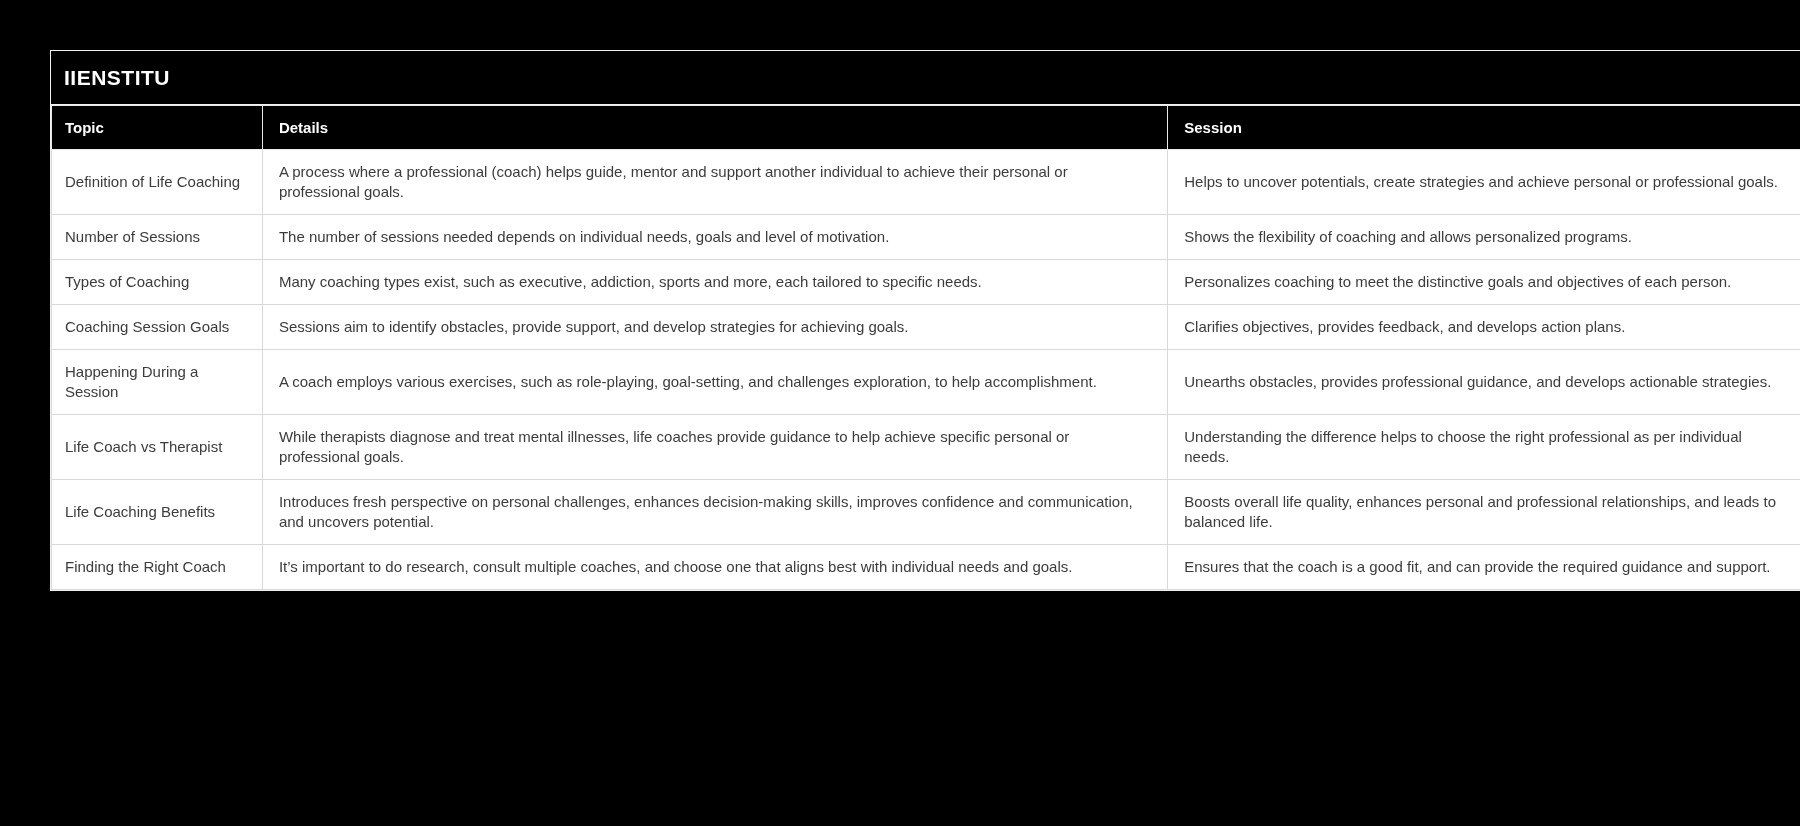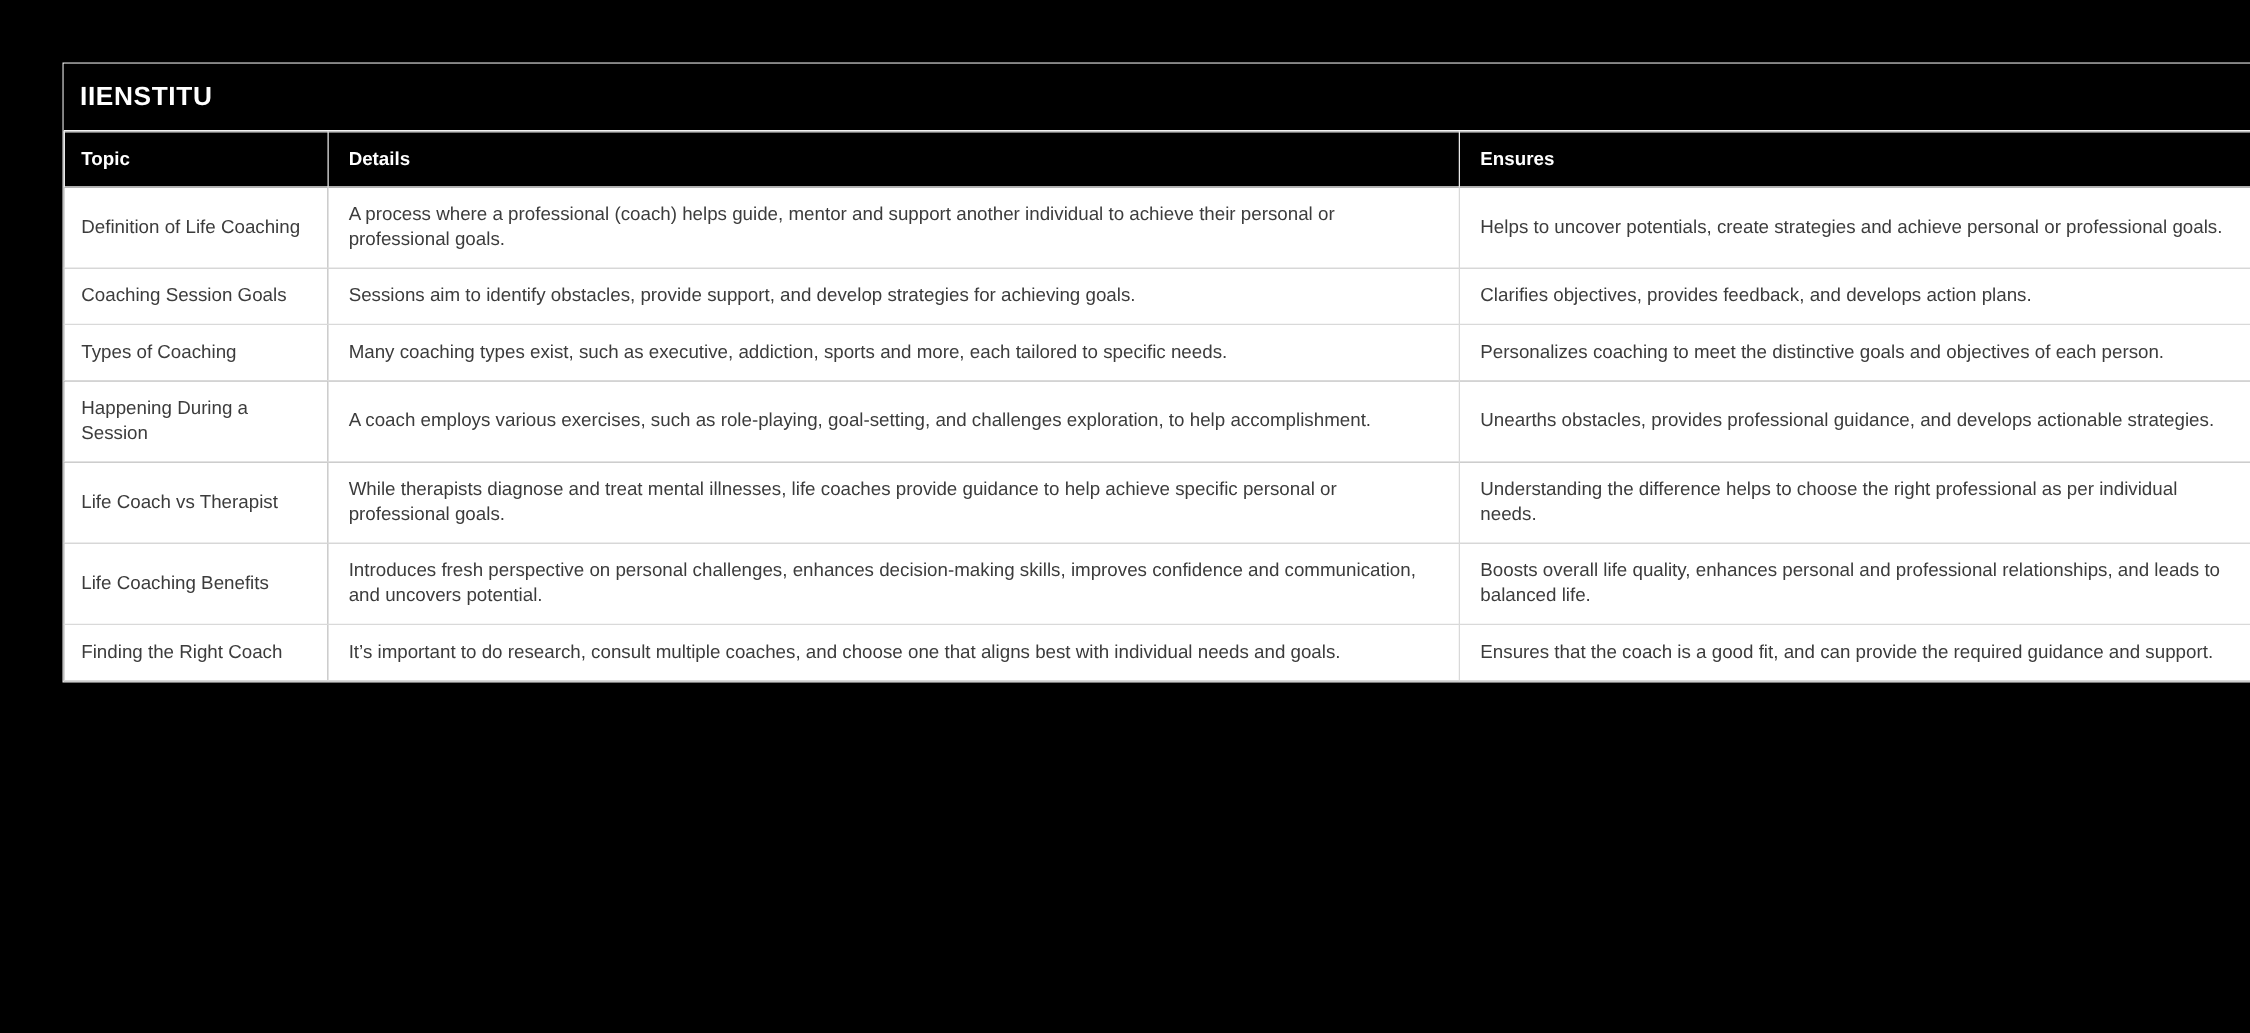--- a/index.html
+++ b/index.html
@@ -83,38 +83,43 @@
     <table class="data-table">
       <colgroup>
         <col class="col-topic">
         <col class="col-details">
         <col class="col-benefits">
       </colgroup>
       <thead>
         <tr>
           <th class="header-cell">Topic</th>
           <th class="header-cell">Details</th>
-          <th class="header-cell">Ensures</th>
+          <th class="header-cell">Session</th>
         </tr>
       </thead>
       <tbody>
           <tr>
             <td class="cell cell-topic">Definition of Life Coaching</td>
             <td class="cell cell-details">A process where a professional (coach) helps guide, mentor and support another individual to achieve their personal or professional goals.</td>
             <td class="cell cell-benefits">Helps to uncover potentials, create strategies and achieve personal or professional goals.</td>
           </tr>
           <tr>
-            <td class="cell cell-topic">Coaching Session Goals</td>
-            <td class="cell cell-details">Sessions aim to identify obstacles, provide support, and develop strategies for achieving goals.</td>
-            <td class="cell cell-benefits">Clarifies objectives, provides feedback, and develops action plans.</td>
+            <td class="cell cell-topic">Number of Sessions</td>
+            <td class="cell cell-details">The number of sessions needed depends on individual needs, goals and level of motivation.</td>
+            <td class="cell cell-benefits">Shows the flexibility of coaching and allows personalized programs.</td>
           </tr>
           <tr>
             <td class="cell cell-topic">Types of Coaching</td>
             <td class="cell cell-details">Many coaching types exist, such as executive, addiction, sports and more, each tailored to specific needs.</td>
             <td class="cell cell-benefits">Personalizes coaching to meet the distinctive goals and objectives of each person.</td>
+          </tr>
+          <tr>
+            <td class="cell cell-topic">Coaching Session Goals</td>
+            <td class="cell cell-details">Sessions aim to identify obstacles, provide support, and develop strategies for achieving goals.</td>
+            <td class="cell cell-benefits">Clarifies objectives, provides feedback, and develops action plans.</td>
           </tr>
           <tr>
             <td class="cell cell-topic">Happening During a Session</td>
             <td class="cell cell-details">A coach employs various exercises, such as role-playing, goal-setting, and challenges exploration, to help accomplishment.</td>
             <td class="cell cell-benefits">Unearths obstacles, provides professional guidance, and develops actionable strategies.</td>
           </tr>
           <tr>
             <td class="cell cell-topic">Life Coach vs Therapist</td>
             <td class="cell cell-details">While therapists diagnose and treat mental illnesses, life coaches provide guidance to help achieve specific personal or professional goals.</td>
             <td class="cell cell-benefits">Understanding the difference helps to choose the right professional as per individual needs.</td>

